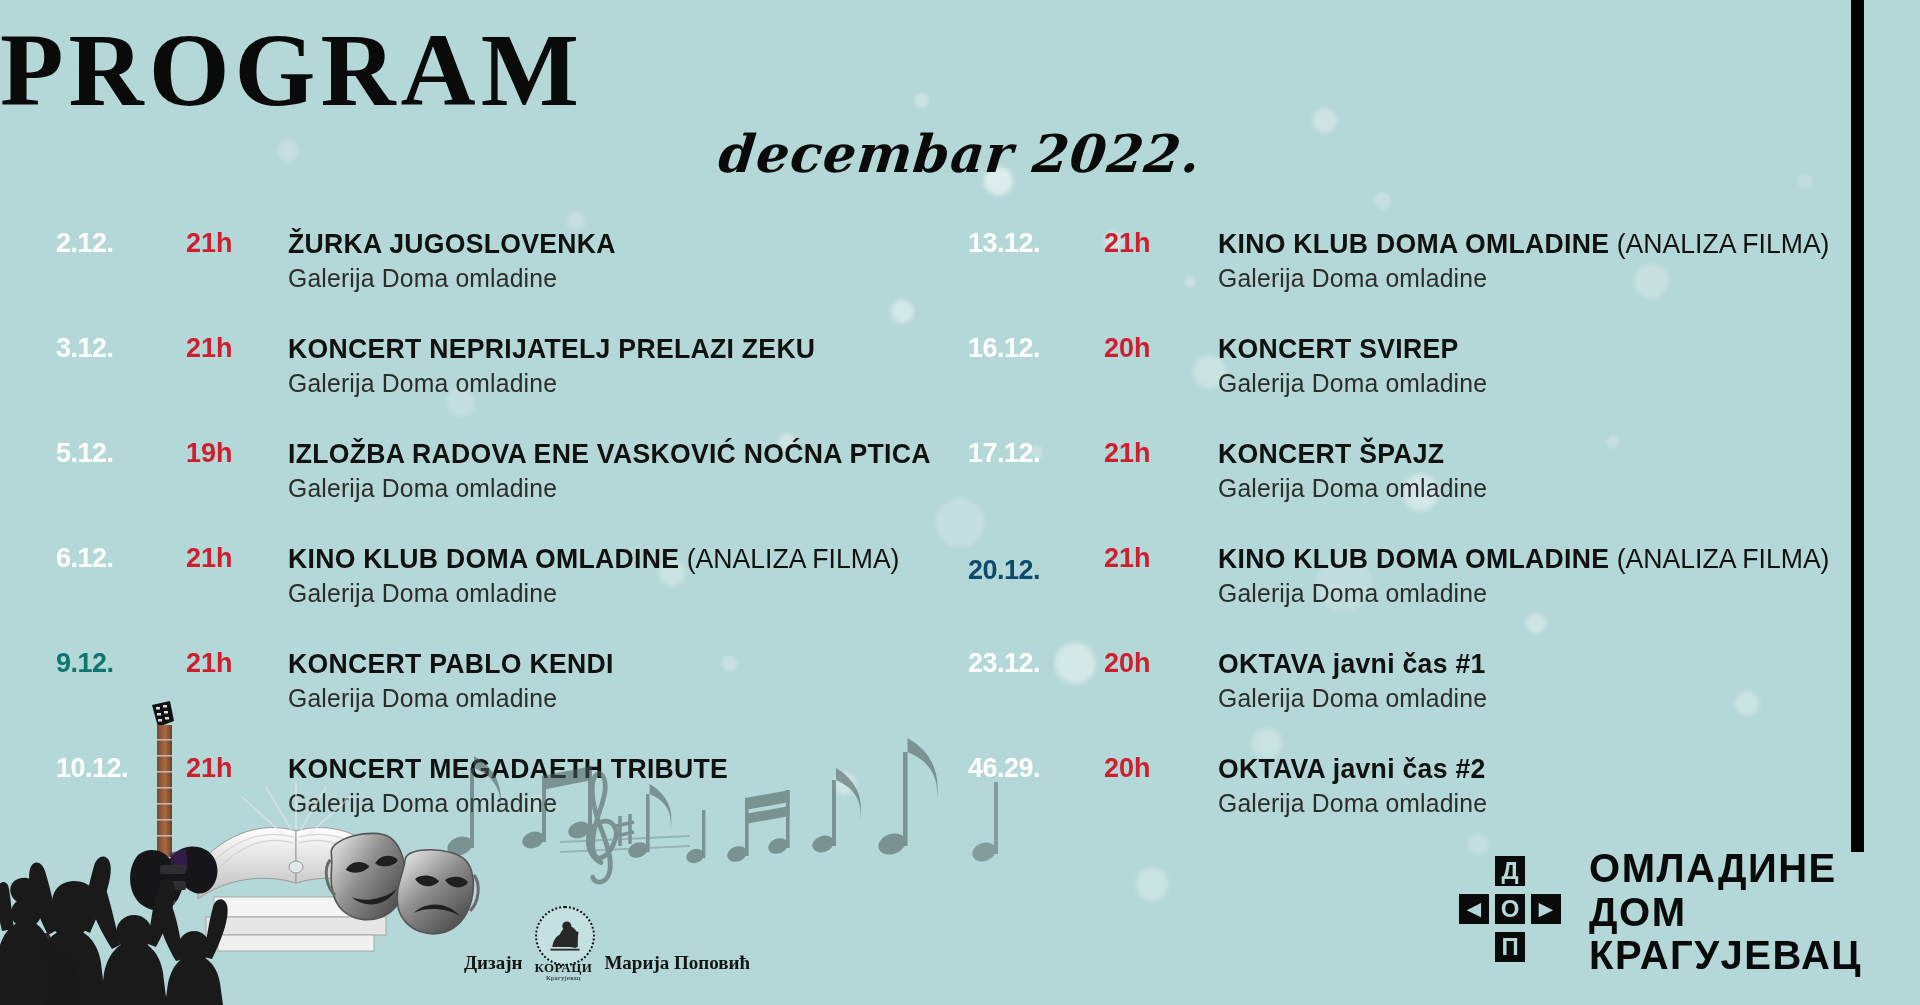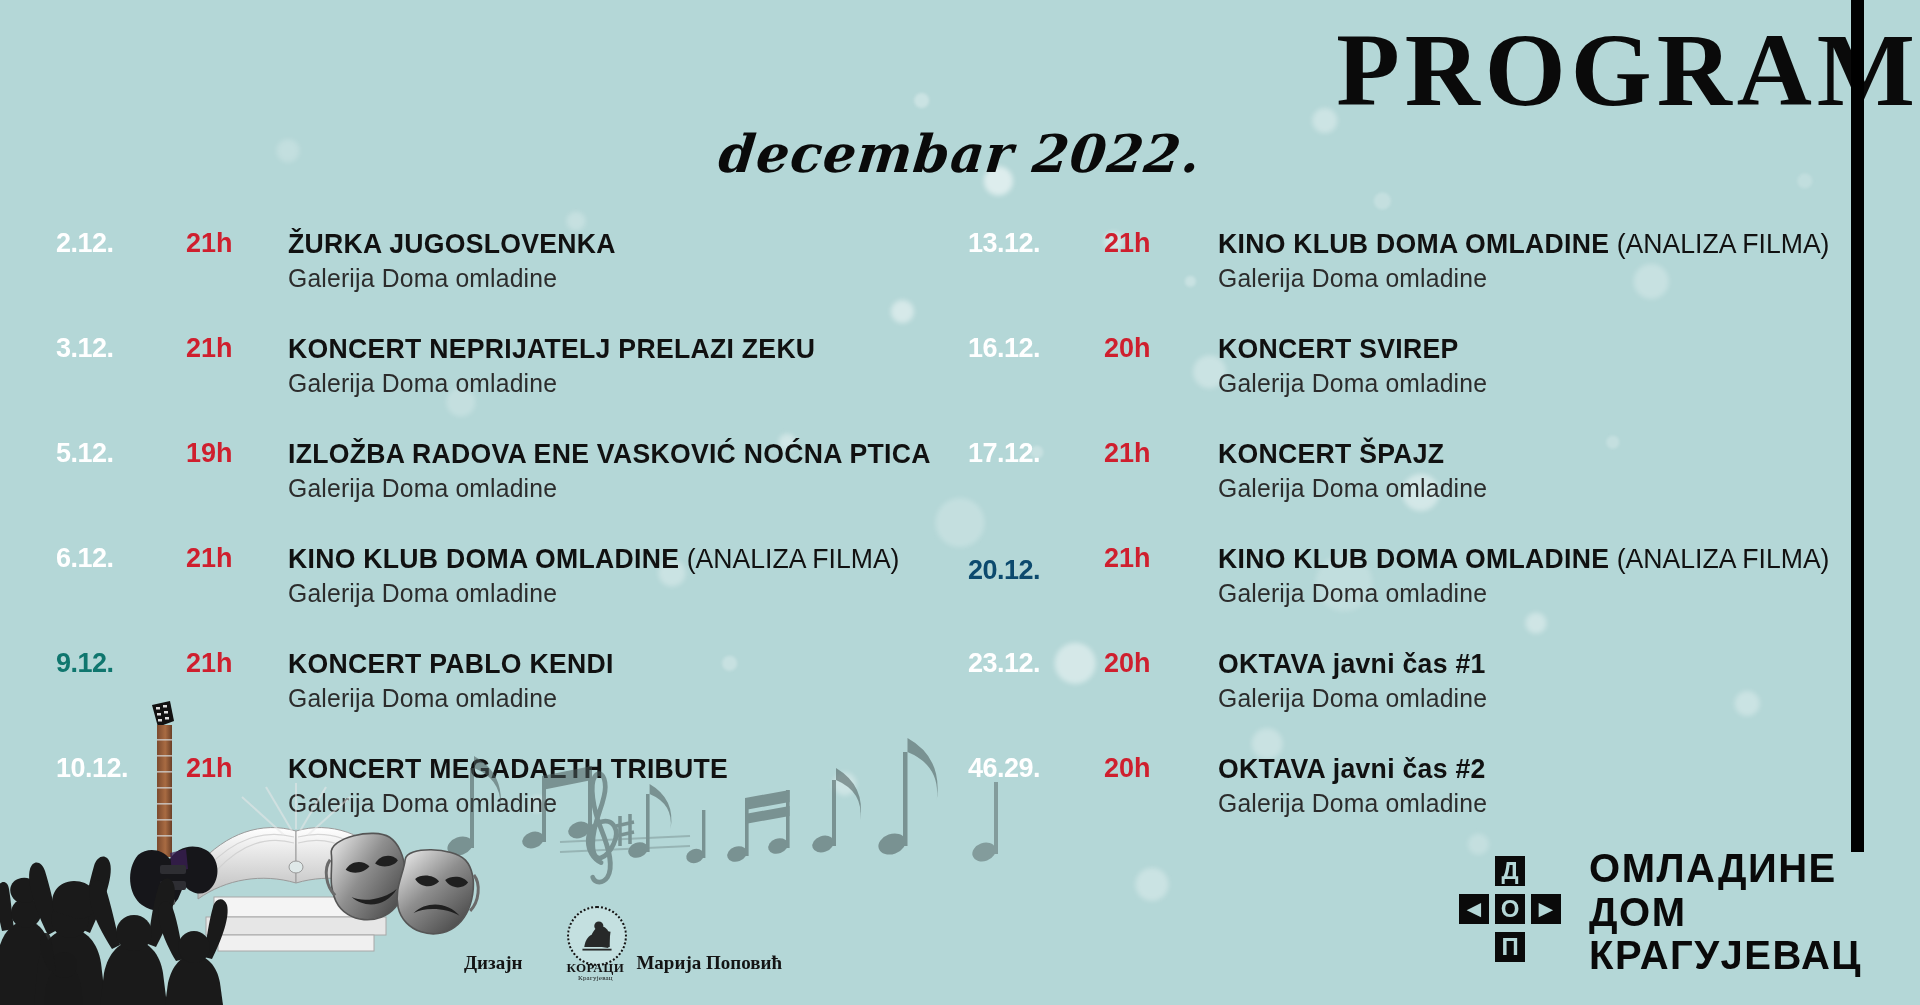--- a/index.html
+++ b/index.html
@@ -54,21 +54,21 @@
       radial-gradient(circle at 38% 66%, rgba(255,255,255,.26) 0 7px, transparent 8px),
       radial-gradient(circle at 84% 44%, rgba(255,255,255,.22) 0 6px, transparent 7px),
       radial-gradient(circle at 28% 80%, rgba(255,255,255,.20) 0 9px, transparent 10px),
       radial-gradient(circle at 94% 18%, rgba(255,255,255,.18) 0 7px, transparent 8px);
     filter:blur(1.5px);
   }
 
   
   #title{
     position:absolute;left:0;top:18px;width:1920px;
-    text-align:right;
+    text-align:left;
     font-family:"Liberation Serif", serif;
     font-weight:700;
     font-size:104px;
     letter-spacing:5px;
     color:#0a0a0a;
     line-height:1;
   }
   #subtitle{
     position:absolute;left:0;top:128px;width:1920px;
     text-align:center;
@@ -170,21 +170,21 @@
   }
 
   
   #credit{
     position:absolute;left:464px;bottom:25px;
     display:flex;align-items:flex-end;gap:10px;
     font-family:"Liberation Serif", serif;
     color:#141414;
   }
   #credit .c-word{font-size:19px;font-weight:700;padding-bottom:6px;}
-  #credit .c-logo{width:62px;height:74px;position:relative;margin-left:32px;}
+  #credit .c-logo{width:62px;height:74px;position:relative;}
   #credit .c-logo .ring{
     position:absolute;left:3px;top:0;width:56px;height:56px;
     border:2px dotted #141414;border-radius:50%;
     background:#c4e0e0;
     display:flex;align-items:center;justify-content:center;
     overflow:hidden;
   }
   #credit .c-logo .ring svg{opacity:.92;}
   #credit .c-logo .k-name{
     position:absolute;left:0;top:55px;width:62px;text-align:center;

